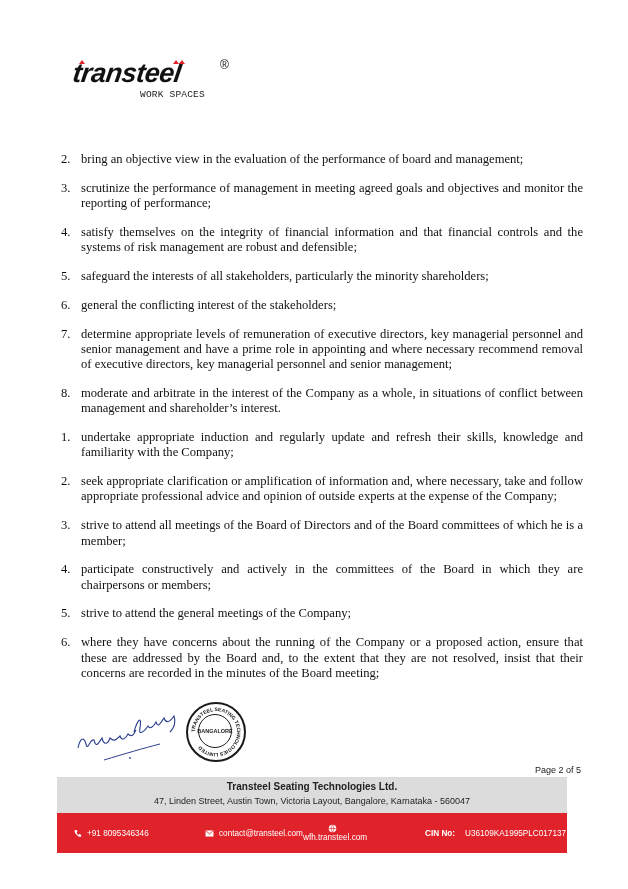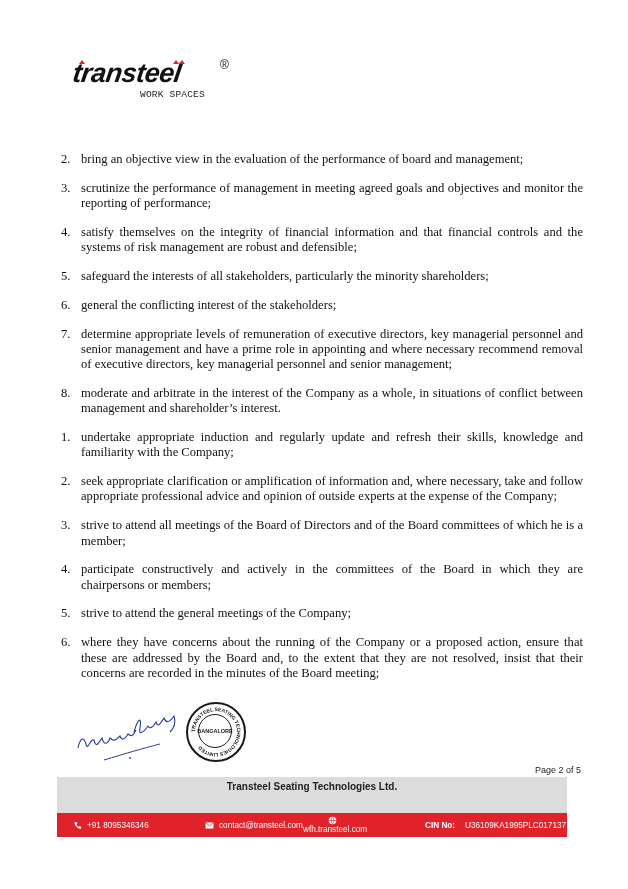--- a/index.html
+++ b/index.html
@@ -23,21 +23,21 @@
   .stamp { position: absolute; left: 186px; top: 702px; width: 56px; height: 56px; border: 2px solid #1a1a1a; border-radius: 50%; }
   .stamp-inner { position: absolute; left: 10px; top: 10px; width: 32px; height: 32px; border: 1.5px solid #1a1a1a; border-radius: 50%; display: flex; align-items: center; justify-content: center; }
   .stamp-inner span { font-family: "Liberation Sans", sans-serif; font-size: 5.5px; font-weight: bold; color: #1a1a1a; }
   .stamp-ring { position: absolute; left: 0; top: 0; width: 56px; height: 56px; }
 
   .page-num { position: absolute; left: 535px; top: 765px; font-family: "Liberation Sans", sans-serif; font-size: 9px; color: #222; }
 
   .footer-grey { position: absolute; left: 57px; top: 777px; width: 510px; height: 36px; background: #dcdcdc; text-align: center; font-family: "Liberation Sans", sans-serif; color: #222; }
   .footer-grey .company { font-weight: bold; font-size: 10px; margin-top: 4px; }
   .footer-grey .address { font-size: 9px; margin-top: 4px; }
-  .footer-red { position: absolute; left: 57px; top: 813px; width: 510px; height: 24px; background: #e0232b; color: #ffffff; font-family: "Liberation Sans", sans-serif; font-size: 8.2px; display: flex; align-items: center; }
+  .footer-red { position: absolute; left: 57px; top: 813px; width: 510px; height: 40px; background: #e0232b; color: #ffffff; font-family: "Liberation Sans", sans-serif; font-size: 8.2px; display: flex; align-items: center; }
   .fitem { display: flex; align-items: center; position: absolute; }
   .fitem svg { margin-right: 5px; }
   .fitem b { margin-right: 10px; }
 </style>
 </head>
 <body>
 
 <div class="logo">
   <span class="logo-word">transteel</span>
   <span class="logo-accent" style="left:6px;"></span>
@@ -119,20 +119,21 @@
   </svg>
   <div class="stamp-inner">
     <span>BANGALORE</span>
   </div>
 </div>
 
 <div class="page-num">Page 2 of 5</div>
 
 <div class="footer-grey">
   <div class="company">Transteel Seating Technologies Ltd.</div>
+  <div class="address">47, Linden Street, Austin Town, Victoria Layout, Bangalore, Karnataka - 560047</div>
 </div>
 
 <div class="footer-red">
   <div class="fitem" style="left:16px;">
     <svg width="9" height="9" viewBox="0 0 10 10">
         <path d="M2 1 L4 1 L5 3 L4 4 C4.5 5.5 5 6 6 6.5 L7 5.5 L9 6.5 L9 8.5 C6 9.5 0.5 4 2 1 Z" fill="#fff"></path>
       </svg>
     <span>+91 8095346346</span>
   </div>
   <div class="fitem" style="left:118px;padding-left:30px;">

